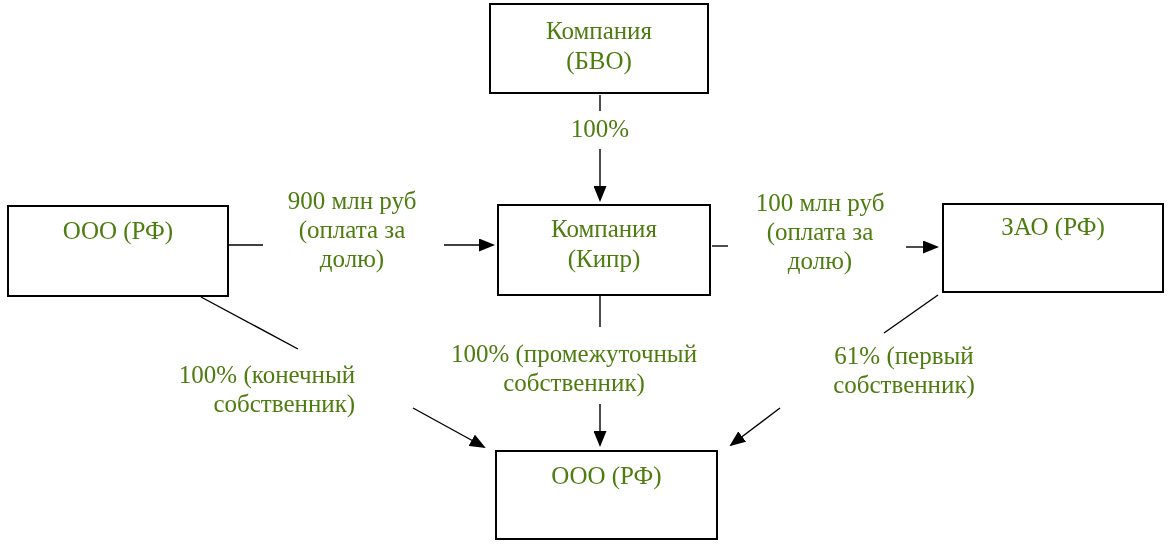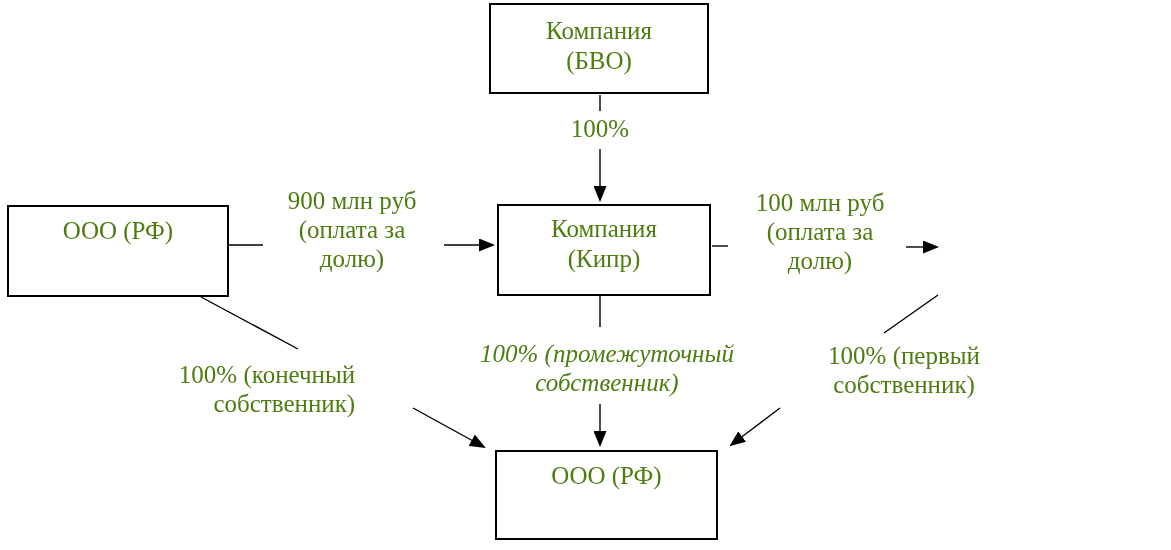--- a/index.html
+++ b/index.html
@@ -44,21 +44,21 @@
     transform: translateX(-50%);
     text-align: center;
     font-size: 25px;
     line-height: 29px;
     white-space: pre-line;
   }
   #label-share-100      { left: 600px; top: 114px; text-align: right; }
   #label-payment-900    { left: 352px; top: 186px; }
   #label-payment-100    { left: 820px; top: 188px; }
   #label-final-owner    { left: 267px; top: 360px; text-align: right; }
-  #label-interim-owner  { left: 607px; top: 339px; font-style: italic; }
+  #label-interim-owner  { left: 574px; top: 339px; }
   #label-first-owner    { left: 904px; top: 341px; }
 </style>
 </head>
 <body>
 
 <div class="canvas">
 
   <svg class="edges-svg" viewBox="0 0 1171 550" xmlns="http://www.w3.org/2000/svg">
     <defs>
       <marker id="arrow" markerUnits="userSpaceOnUse" markerWidth="16" markerHeight="13" refX="14" refY="6.5" orient="auto">
@@ -88,35 +88,36 @@
   </svg>
 
   <div class="node" id="node-company-bvo">Компания
 (БВО)</div>
 
   <div class="node" id="node-company-cyprus">Компания
 (Кипр)</div>
 
   <div class="node" id="node-ooo-left">ООО (РФ)</div>
 
+  <div class="node" id="node-zao">ЗАО (РФ)</div>
 
   <div class="node" id="node-ooo-bottom">ООО (РФ)</div>
 
   <div class="edge-label" id="label-share-100">100%</div>
 
   <div class="edge-label" id="label-payment-900">900 млн руб
 (оплата за
 долю)</div>
 
   <div class="edge-label" id="label-payment-100">100 млн руб
 (оплата за
 долю)</div>
 
   <div class="edge-label" id="label-final-owner">100% (конечный
 собственник)</div>
 
   <div class="edge-label" id="label-interim-owner">100% (промежуточный
 собственник)</div>
 
-  <div class="edge-label" id="label-first-owner">100% (первый
+  <div class="edge-label" id="label-first-owner">61% (первый
 собственник)</div>
 
 </div>
 
 </body></html>

